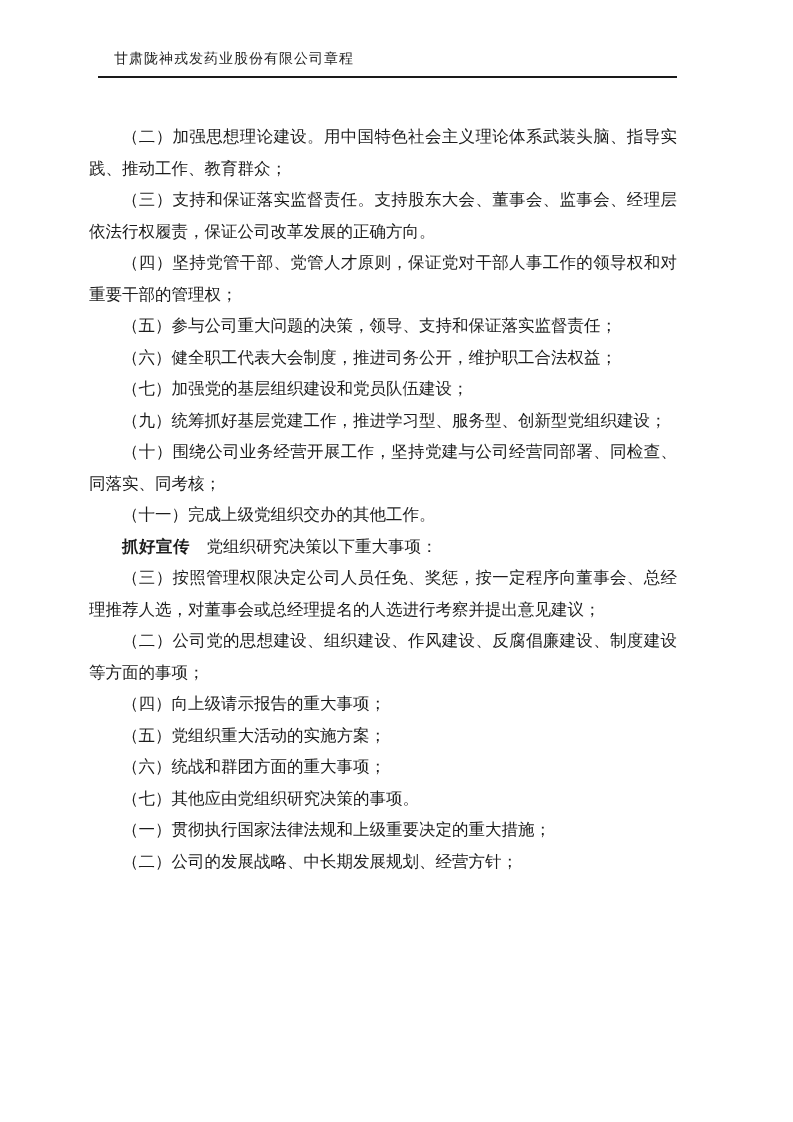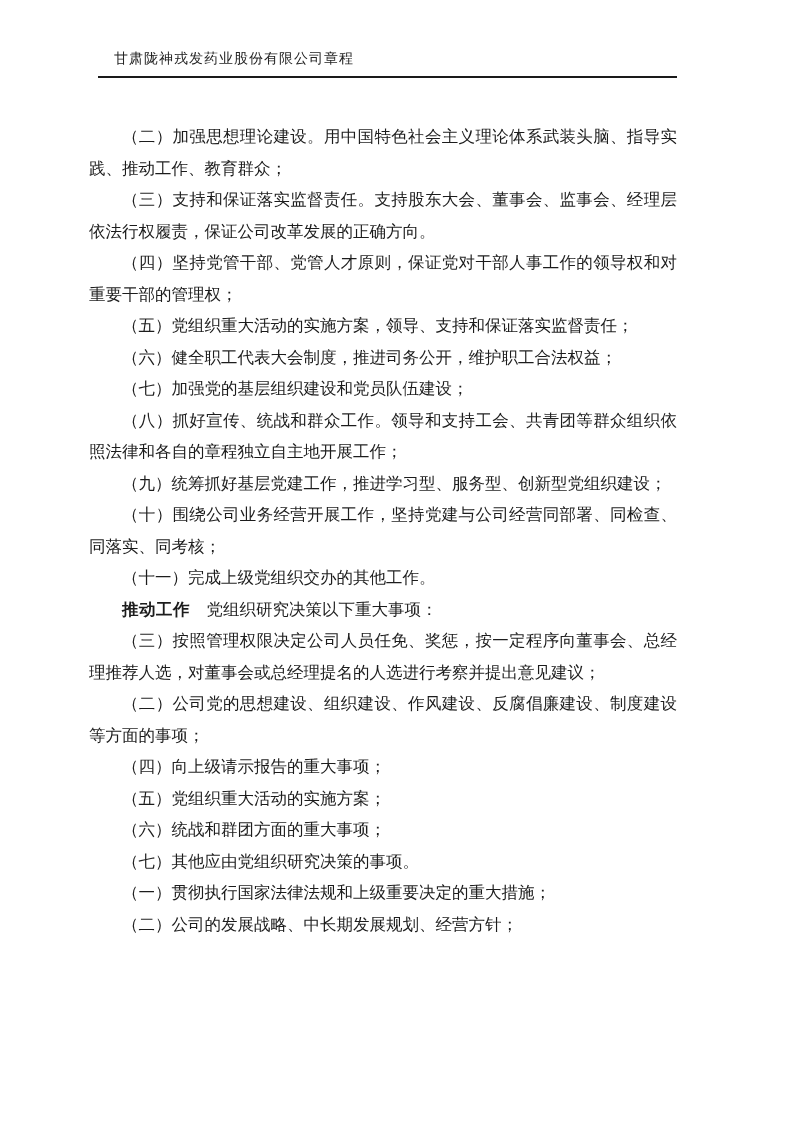--- a/index.html
+++ b/index.html
@@ -95,28 +95,27 @@
 <div class="page">
 
   <div class="header-title">甘肃陇神戎发药业股份有限公司章程</div>
 
   <div class="header-rule"></div>
 
   <div class="content" id="content">
       <p>（二）加强思想理论建设。用中国特色社会主义理论体系武装头脑、指导实践、推动工作、教育群众；</p>
       <p>（三）支持和保证落实监督责任。支持股东大会、董事会、监事会、经理层依法行权履责，保证公司改革发展的正确方向。</p>
       <p>（四）坚持党管干部、党管人才原则，保证党对干部人事工作的领导权和对重要干部的管理权；</p>
-      <p>（五）党组织重大活动的实施方案，领导、支持和保证落实监督责任；</p>
+      <p>（五）参与公司重大问题的决策，领导、支持和保证落实监督责任；</p>
       <p>（六）健全职工代表大会制度，推进司务公开，维护职工合法权益；</p>
       <p>（七）加强党的基层组织建设和党员队伍建设；</p>
-      <p>（八）抓好宣传、统战和群众工作。领导和支持工会、共青团等群众组织依照法律和各自的章程独立自主地开展工作；</p>
       <p>（九）统筹抓好基层党建工作，推进学习型、服务型、创新型党组织建设；</p>
       <p>（十）围绕公司业务经营开展工作，坚持党建与公司经营同部署、同检查、同落实、同考核；</p>
       <p>（十一）完成上级党组织交办的其他工作。</p>
-      <p><b>推动工作</b>　党组织研究决策以下重大事项：</p>
+      <p><b>抓好宣传</b>　党组织研究决策以下重大事项：</p>
       <p>（三）按照管理权限决定公司人员任免、奖惩，按一定程序向董事会、总经理推荐人选，对董事会或总经理提名的人选进行考察并提出意见建议；</p>
       <p>（二）公司党的思想建设、组织建设、作风建设、反腐倡廉建设、制度建设等方面的事项；</p>
       <p>（四）向上级请示报告的重大事项；</p>
       <p>（五）党组织重大活动的实施方案；</p>
       <p>（六）统战和群团方面的重大事项；</p>
       <p>（七）其他应由党组织研究决策的事项。</p>
       <p>（一）贯彻执行国家法律法规和上级重要决定的重大措施；</p>
       <p>（二）公司的发展战略、中长期发展规划、经营方针；</p>
     </div>
 

